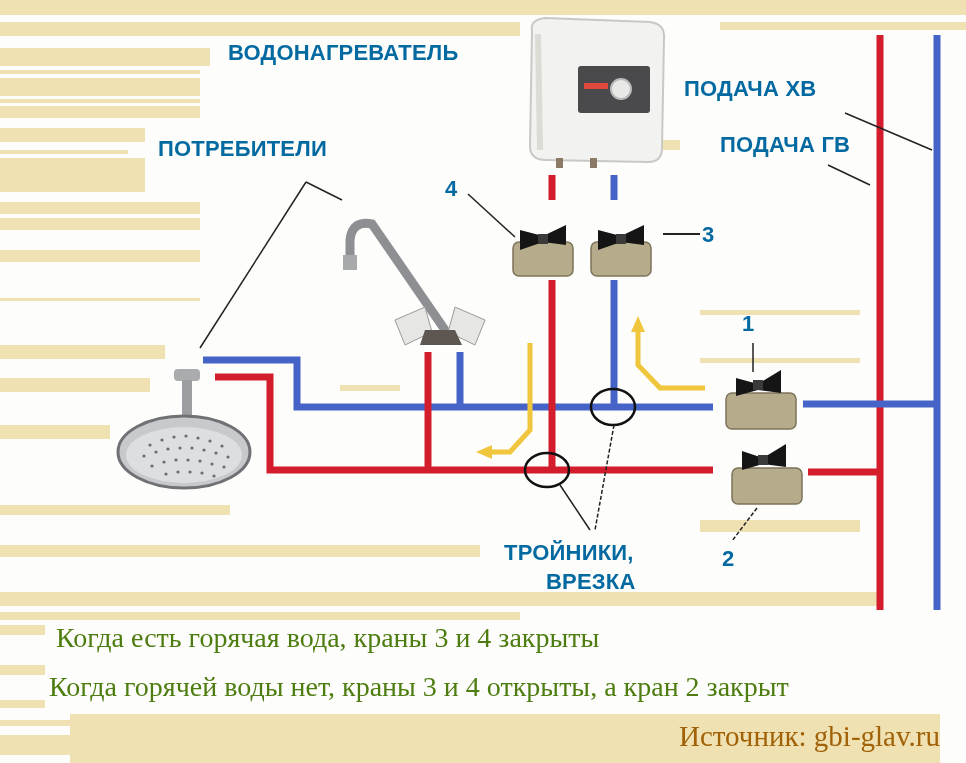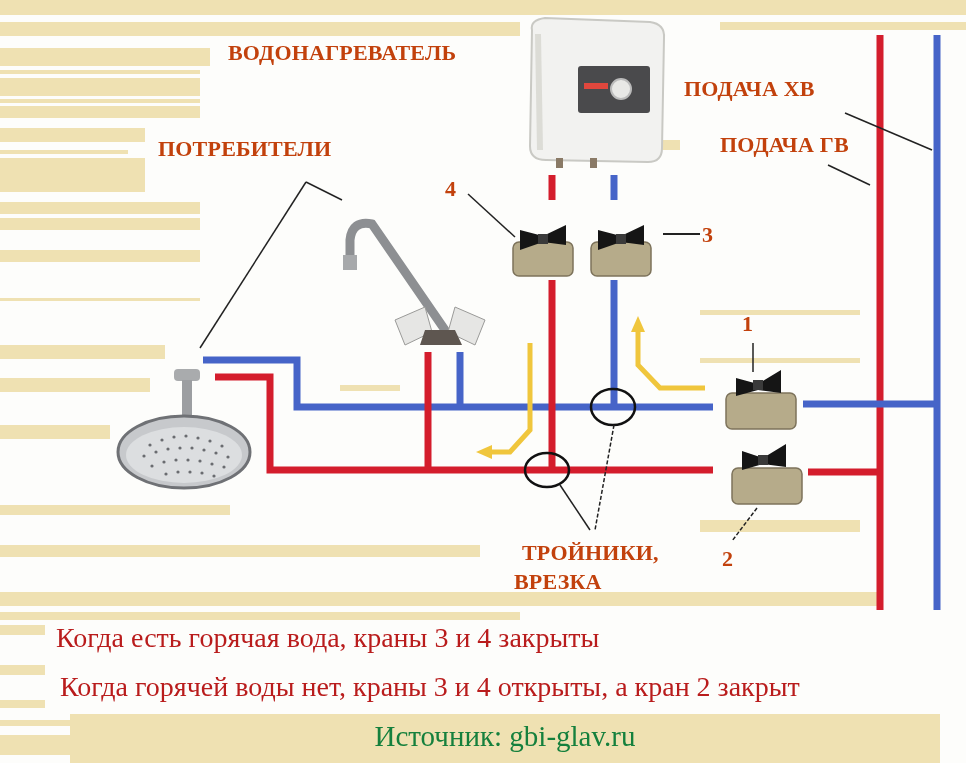--- a/index.html
+++ b/index.html
@@ -5,28 +5,28 @@
   html, body { margin: 0; padding: 0; }
   body {
     width: 966px; height: 763px; overflow: hidden; position: relative;
     background: #fdfdfb;
     font-family: "Liberation Sans", sans-serif;
   }
   .stripes { position: absolute; left: 0; top: 0; width: 966px; height: 763px; }
   .stripe { position: absolute; background: #efe1b2; }
   svg.diagram { position: absolute; left: 0; top: 0; }
   .lbl {
-    position: absolute; font-family: Liberation Serif, serif;
-    font-weight: bold; color: #c2410c; white-space: nowrap; letter-spacing: 0.2px; text-align: right;
+    position: absolute; font-family: Liberation Sans, sans-serif;
+    font-weight: bold; color: #0369a1; white-space: nowrap; letter-spacing: 0.2px; text-align: right;
   }
   .lbl-big { font-size: 22px; }
   .num { font-size: 22px; }
   .note {
     position: absolute; font-family: "Liberation Serif", serif;
-    color: #b91c1c; white-space: nowrap;
+    color: #4d7c0f; white-space: nowrap;
   }
   .note-box { position: absolute; background: #fdfdfb; }
   .source-bar { position: absolute; left: 70px; top: 714px; width: 870px; height: 49px; background: #efe1b2; }
   .source {
     position: absolute; left: 0; right: 0; top: 6px; text-align: center;
     font-family: "Liberation Serif", serif; font-size: 29px;
   }
 </style>
 </head>
 <body>
@@ -182,28 +182,28 @@
         <circle cx="202" cy="473" r="1.6"></circle>
         <circle cx="214" cy="476" r="1.6"></circle>
     </g>
   </g>
 </svg>
 
 <div class="lbl lbl-big" style="left:228px;top:40px;">ВОДОНАГРЕВАТЕЛЬ</div>
 <div class="lbl lbl-big" style="left:158px;top:136px;">ПОТРЕБИТЕЛИ</div>
 <div class="lbl lbl-big" style="left:684px;top:76px;">ПОДАЧА ХВ</div>
 <div class="lbl lbl-big" style="left:720px;top:132px;">ПОДАЧА ГВ</div>
-<div class="lbl lbl-big" style="left:522px;top:540px;">ТРОЙНИКИ,</div>
-<div class="lbl lbl-big" style="left:514px;top:569px;">ВРЕЗКА</div>
+<div class="lbl lbl-big" style="left:504px;top:540px;">ТРОЙНИКИ,</div>
+<div class="lbl lbl-big" style="left:546px;top:569px;">ВРЕЗКА</div>
 
 <div class="lbl num" style="left:445px;top:176px;">4</div>
 <div class="lbl num" style="left:702px;top:222px;">3</div>
 <div class="lbl num" style="left:742px;top:311px;">1</div>
 <div class="lbl num" style="left:722px;top:546px;">2</div>
 
 <div class="note-box" style="left:45px;top:620px;width:675px;height:45px;"></div>
 <div class="note" style="left:56px;top:622px;font-size:28px;">Когда есть горячая вода, краны 3 и 4 закрыты</div>
 <div class="note-box" style="left:45px;top:668px;width:921px;height:46px;"></div>
-<div class="note" style="left:60px;top:671px;font-size:28px;">Когда горячей воды нет, краны 3 и 4 открыты, а кран 2 закрыт</div>
+<div class="note" style="left:49px;top:671px;font-size:28px;">Когда горячей воды нет, краны 3 и 4 открыты, а кран 2 закрыт</div>
 
 <div class="source-bar">
-  <div class="source" style="color:#15803d;">Источник: gbi-glav.ru</div>
+  <div class="source" style="color:#a16207;text-align:right;">Источник: gbi-glav.ru</div>
 </div>
 
 </body></html>

